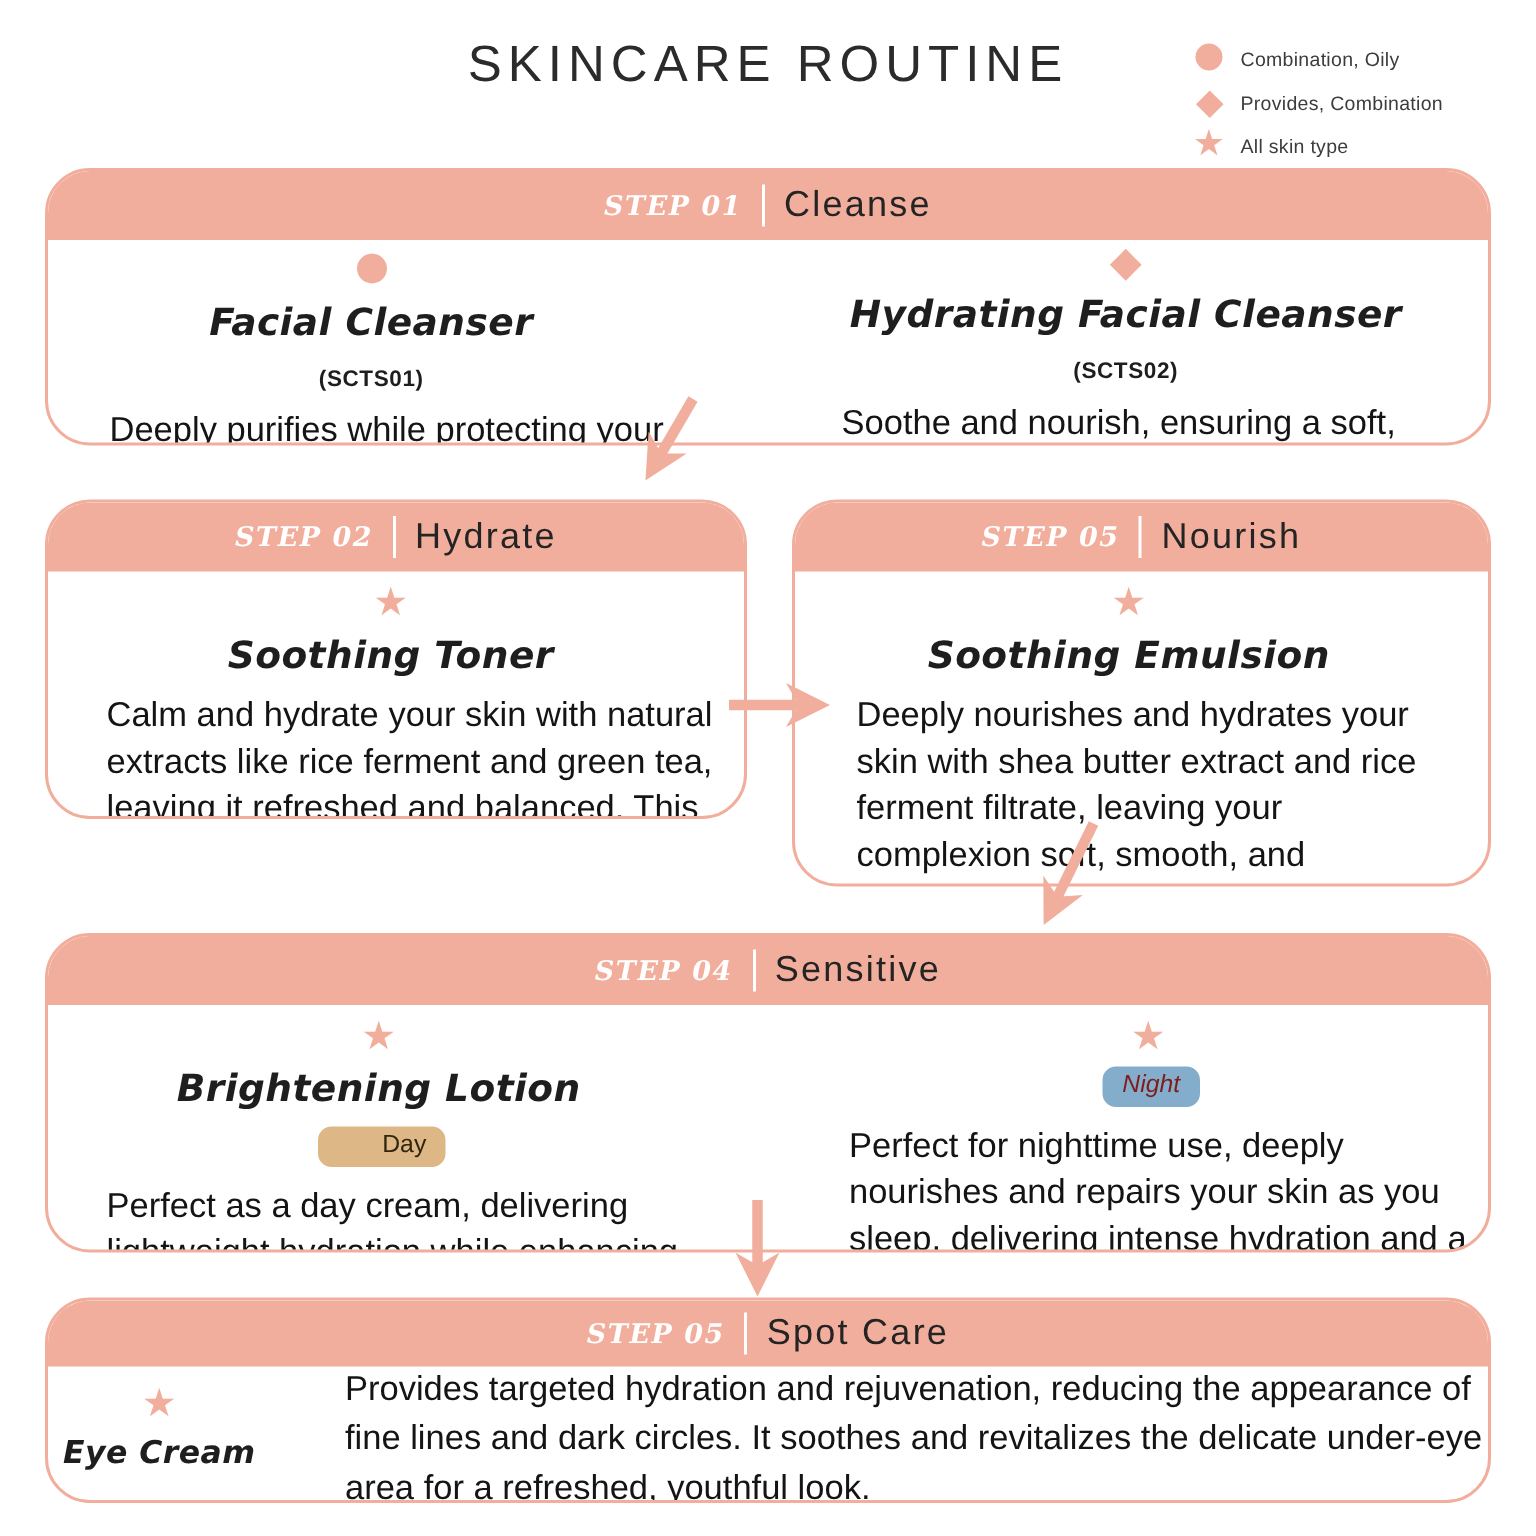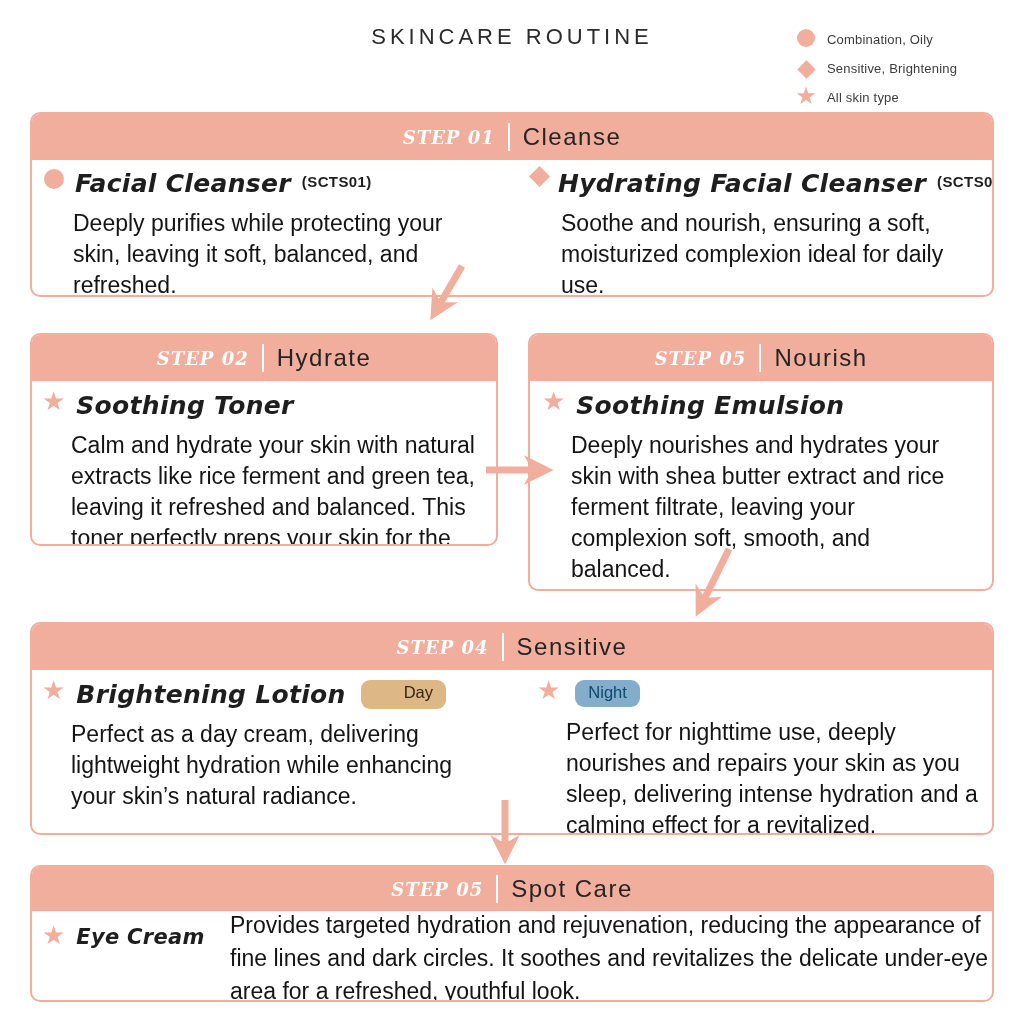--- a/index.html
+++ b/index.html
@@ -10,58 +10,58 @@
   }
   *{margin:0;padding:0;box-sizing:border-box;}
   html,body{background:#ffffff;}
   body{font-family:"Liberation Sans",sans-serif;color:var(--ink);}
   .canvas{position:relative;width:1024px;height:1024px;background:#ffffff;overflow:hidden;}
 
   
   .title-block{position:absolute;left:0;top:22px;width:1024px;text-align:center;}
   .subtitle{font-family:"DejaVu Serif",serif;font-style:italic;font-weight:bold;
             font-size:27px;color:var(--accent);letter-spacing:2px;}
-  .main-title{font-family:"Liberation Sans",sans-serif;font-weight:400;font-size:22px;
+  .main-title{font-family:"Liberation Sans",sans-serif;font-weight:400;font-size:34px;
               letter-spacing:4px;color:#2b2b2b;margin-top:2px;}
 
   
   .legend{position:absolute;left:793px;top:18px;}
   .legend-row{display:flex;align-items:flex-end;height:29px;}
   .legend-icon-cell{width:26px;display:flex;justify-content:center;align-items:center;}
   .legend-label{font-size:13px;color:#3c3c3c;margin-left:8px;letter-spacing:0.2px;}
 
   
   .icon-circle{width:20px;height:20px;border-radius:50%;background:var(--accent);flex:0 0 auto;}
   .icon-circle.sm{width:18px;height:18px;}
   .icon-diamond{width:15px;height:15px;background:var(--accent);transform:rotate(45deg);flex:0 0 auto;}
   .icon-diamond.sm{width:13px;height:13px;}
   .icon-star{color:var(--accent);font-size:26px;line-height:20px;flex:0 0 auto;}
   .icon-star.sm{font-size:24px;line-height:18px;}
 
   
   .box{position:absolute;background:#ffffff;border:2.5px solid var(--accent);
-       border-radius:10px;overflow:hidden;}
+       border-radius:30px;overflow:hidden;}
   .box-header{background:var(--accent);height:46px;display:flex;align-items:center;
               justify-content:center;gap:13px;}
   .step-label{font-family:"DejaVu Serif",serif;font-style:italic;font-weight:bold;
               color:#ffffff;font-size:18px;letter-spacing:1px;}
   .hdr-divider{width:2px;height:28px;background:#ffffff;}
   .step-name{font-size:24px;color:#242424;letter-spacing:1.5px;font-weight:400;}
 
   .product{position:absolute;}
-  .product-row{display:flex;gap:11px;}
+  .product-row{display:flex;align-items:center;gap:11px;flex-direction:column;}
   .product-title{font-family:"DejaVu Sans",sans-serif;font-style:italic;font-weight:700;
                  font-size:25px;color:#1e1e1e;letter-spacing:0.3px;white-space:nowrap;}
   .product-code{font-size:15px;font-weight:600;color:#1e1e1e;letter-spacing:0.4px;padding-top:4px;}
   .desc{font-size:23px;line-height:31px;color:#141414;margin-top:10px;margin-left:29px;}
 
   .badge{display:inline-block;border-radius:9px;padding:3px 13px 5px;font-size:16.5px;
          font-weight:500;margin-left:4px;}
   .badge-day{color:#30250f;padding-left:43px;}
-  .badge-night{color:#0c4a6e;}
+  .badge-night{color:#7f1d1d;font-style:italic;}
 
   
   .arrows{position:absolute;left:0;top:0;width:1024px;height:1024px;pointer-events:none;}
   .arrow-line{stroke:var(--accent);stroke-width:7;fill:none;}
   .arrow-head{fill:var(--accent);}
 </style>
 </head>
 <body>
 
 <div class="canvas">
@@ -74,21 +74,21 @@
     <div class="legend-row">
       <span class="legend-icon-cell">
           <span class="icon-circle sm"></span>
         </span>
       <span class="legend-label">Combination, Oily</span>
     </div>
     <div class="legend-row">
       <span class="legend-icon-cell">
           <span class="icon-diamond sm"></span>
         </span>
-      <span class="legend-label">Sensitive, Brightening</span>
+      <span class="legend-label">Provides, Combination</span>
     </div>
     <div class="legend-row">
       <span class="legend-icon-cell">
           <span class="icon-star sm">★</span>
         </span>
       <span class="legend-label">All skin type</span>
     </div>
   </div>
 
   <section class="box" style="left:30px;top:112px;width:964px;height:185px">

